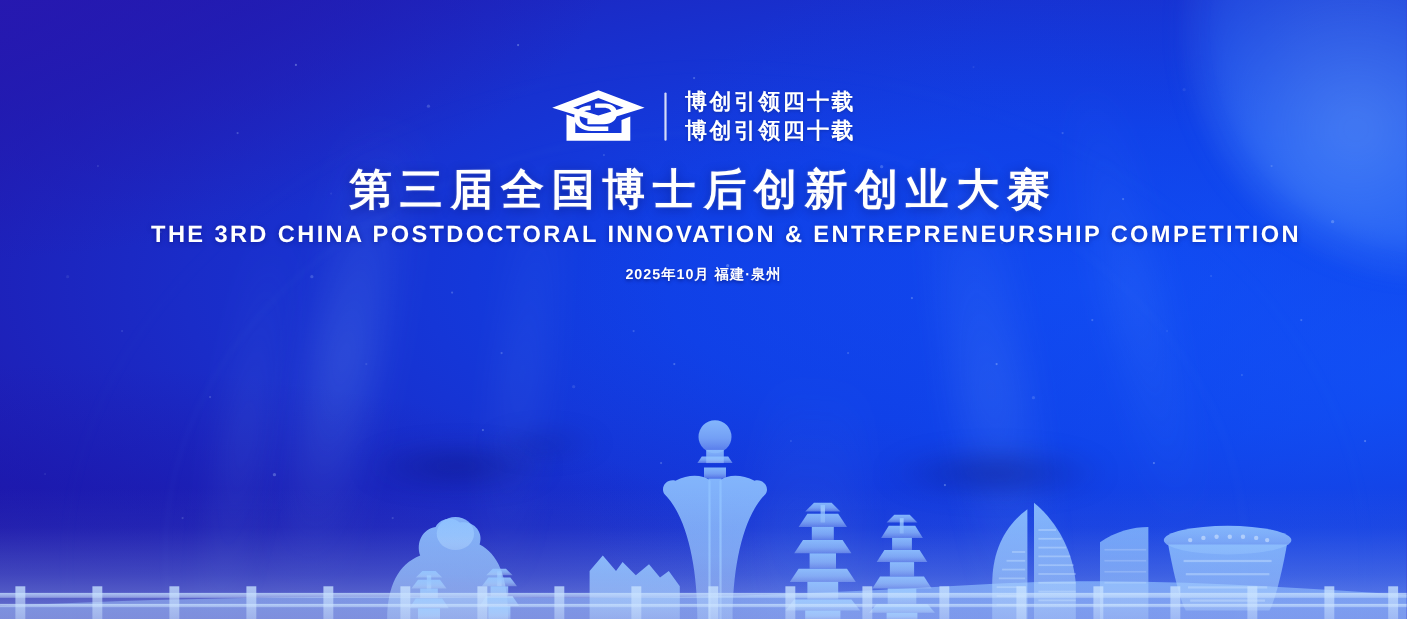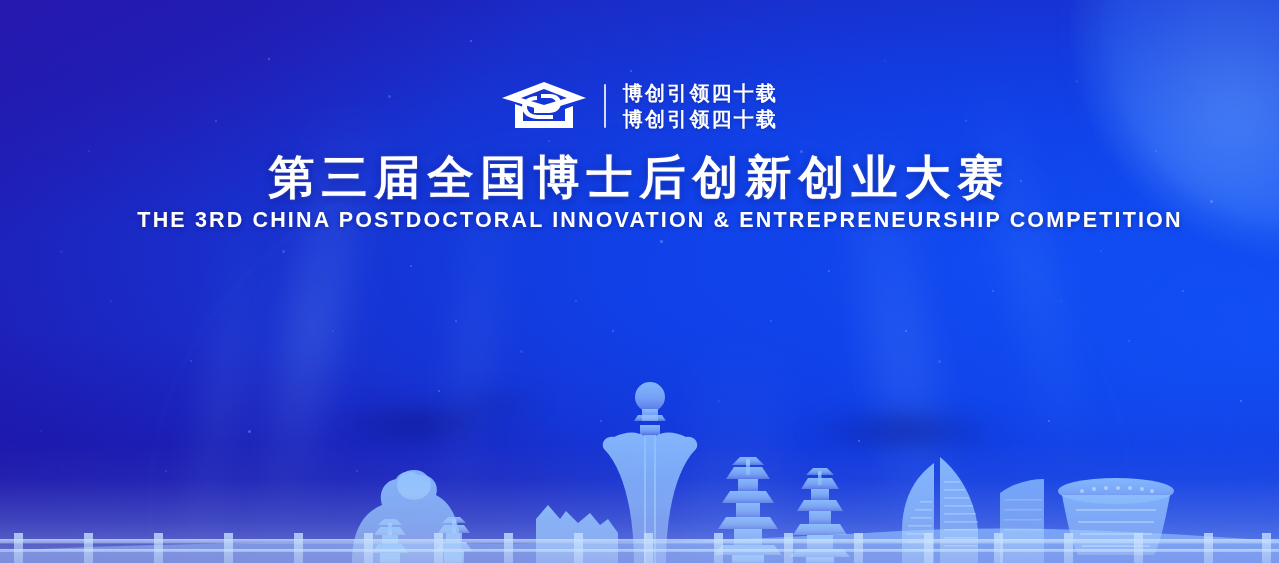--- a/index.html
+++ b/index.html
@@ -177,21 +177,21 @@
     font-size: 20px;
     font-weight: 600;
     letter-spacing: 2.2px;
     line-height: 1.12;
     text-shadow: 0 1px 3px rgba(0,0,0,0.22);
   }
 
   .title-cn {
     margin-top: 21px;
     color: #ffffff;
-    font-size: 46px;
+    font-size: 39px;
     font-weight: bold;
     letter-spacing: 7px;
     line-height: 1.05;
     text-shadow: 0 2px 10px rgba(5,10,90,0.45), 0 0 2px rgba(255,255,255,0.3);
     white-space: nowrap;
   }
 
   .title-en {
     margin-top: 9px;
     color: #ffffff;
@@ -489,14 +489,15 @@
       <div class="logo-slogan">
         <div>博创引领四十载</div>
         <div>博创引领四十载</div>
       </div>
     </div>
 
     <div class="title-cn">第三届全国博士后创新创业大赛</div>
     <div class="title-en">THE 3RD CHINA POSTDOCTORAL INNOVATION &amp; ENTREPRENEURSHIP COMPETITION</div>
 
 
+    <div class="date-line">2025年10月    福建·泉州</div>
   </div>
 </div>
 
 </body></html>

